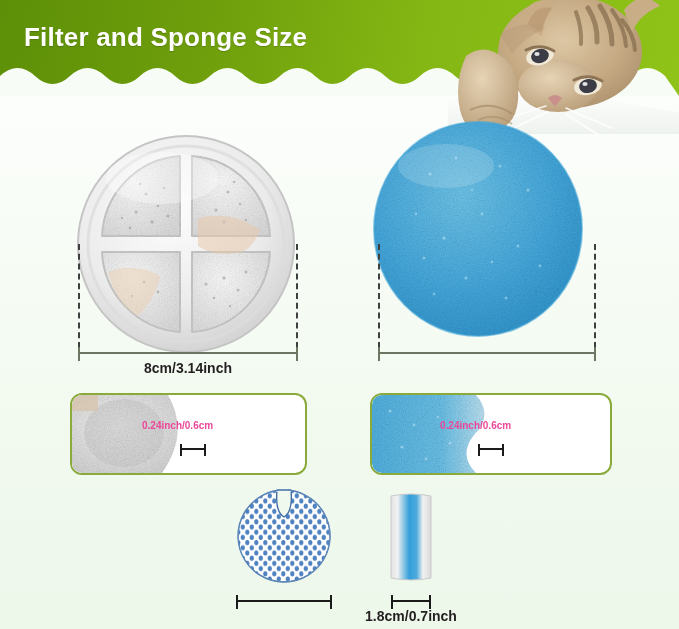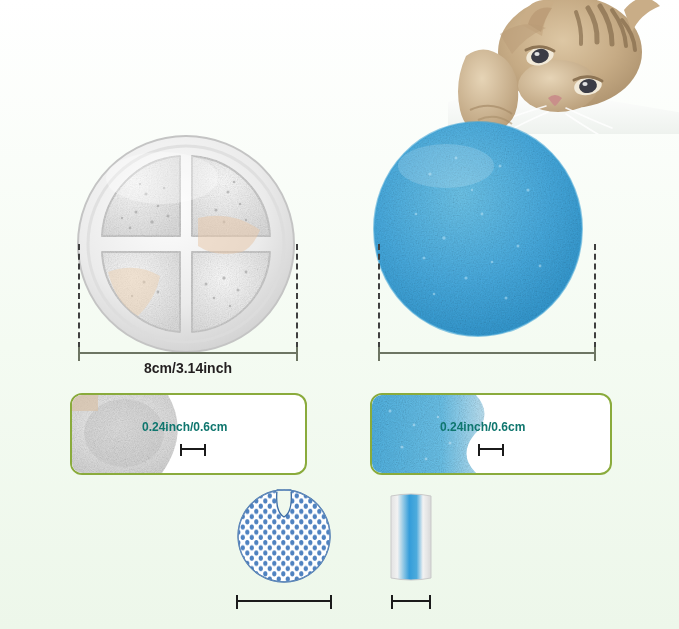--- a/index.html
+++ b/index.html
@@ -52,34 +52,49 @@
   .dimline-dark::before,.dimline-dark::after{
       content:"";position:absolute;top:-7px;width:0;height:14px;
       border-left:2px solid #1b1b1b;}
   .dimline-dark::before{left:0;}
   .dimline-dark::after{right:0;}
 
   
   .callout{position:absolute;border:2px solid #8aab3c;border-radius:12px;
       background:#ffffff;overflow:hidden;}
   .callout-media{position:absolute;left:0;top:0;height:100%;}
-  .callout-text{position:absolute;font-size:12px;font-weight:bold;color:#0f766e;
+  .callout-text{position:absolute;font-size:10px;font-weight:bold;color:#ec4899;
       white-space:nowrap;}
   .thick-marker{position:absolute;height:0;border-top:2px solid #1b1b1b;}
   .thick-marker::before,.thick-marker::after{
       content:"";position:absolute;top:-6px;width:0;height:12px;
       border-left:2px solid #1b1b1b;}
   .thick-marker::before{left:0;}
   .thick-marker::after{right:0;}
 </style>
 </head>
 <body>
 
 <div class="page">
 
+  <div class="banner">
+    <div class="banner-bg"></div>
+
+    <div class="banner-title">Filter and Sponge Size</div>
+
+    <svg class="wave" viewBox="0 0 679 34" preserveAspectRatio="none">
+      <path d="M0,14
+               q17.5,-16 35,0 q17.5,16 35,0 q17.5,-16 35,0 q17.5,16 35,0
+               q17.5,-16 35,0 q17.5,16 35,0 q17.5,-16 35,0 q17.5,16 35,0
+               q17.5,-16 35,0 q17.5,16 35,0 q17.5,-16 35,0 q17.5,16 35,0
+               q17.5,-16 35,0 q17.5,16 35,0 q17.5,-16 35,0 q17.5,16 35,0
+               q17.5,-16 35,0 q17.5,16 35,0 q17.5,-16 35,0
+               L679,34 L0,34 Z" fill="#f7fcf6"></path>
+    </svg>
+  </div>
 
   <div class="cat-wrap">
     <svg class="cat-svg" width="231" height="140" viewBox="0 0 231 140">
       <defs>
         <radialGradient id="furA" cx="45%" cy="40%" r="70%">
           <stop offset="0%" stop-color="#ddc7a4"></stop>
           <stop offset="55%" stop-color="#c6ab85"></stop>
           <stop offset="100%" stop-color="#a98e6a"></stop>
         </radialGradient>
         <radialGradient id="furB" cx="40%" cy="35%" r="75%">
@@ -361,15 +376,16 @@
             </feComponentTransfer>
           <feComposite in2="SourceGraphic" operator="in" result="g"></feComposite>
           <feBlend in="SourceGraphic" in2="g" mode="multiply"></feBlend>
         </filter>
       </defs>
       <path d="M3,4 q20,-4 40,0 L43,86 q-20,4 -40,0 Z" fill="url(#rollG)" filter="url(#rollTex)"></path>
       <path d="M3,4 q20,-4 40,0 L43,86 q-20,4 -40,0 Z" fill="none" stroke="#c9c9c9" stroke-width="1"></path>
     </svg>
 
     <div class="dimline-dark" style="left:391px;top:504px;width:40px;"></div>
+    <div class="dimlabel" style="left:341px;top:512px;width:140px;">1.8cm/0.7inch</div>
 
   </div>
 </div>
 
 </body></html>

